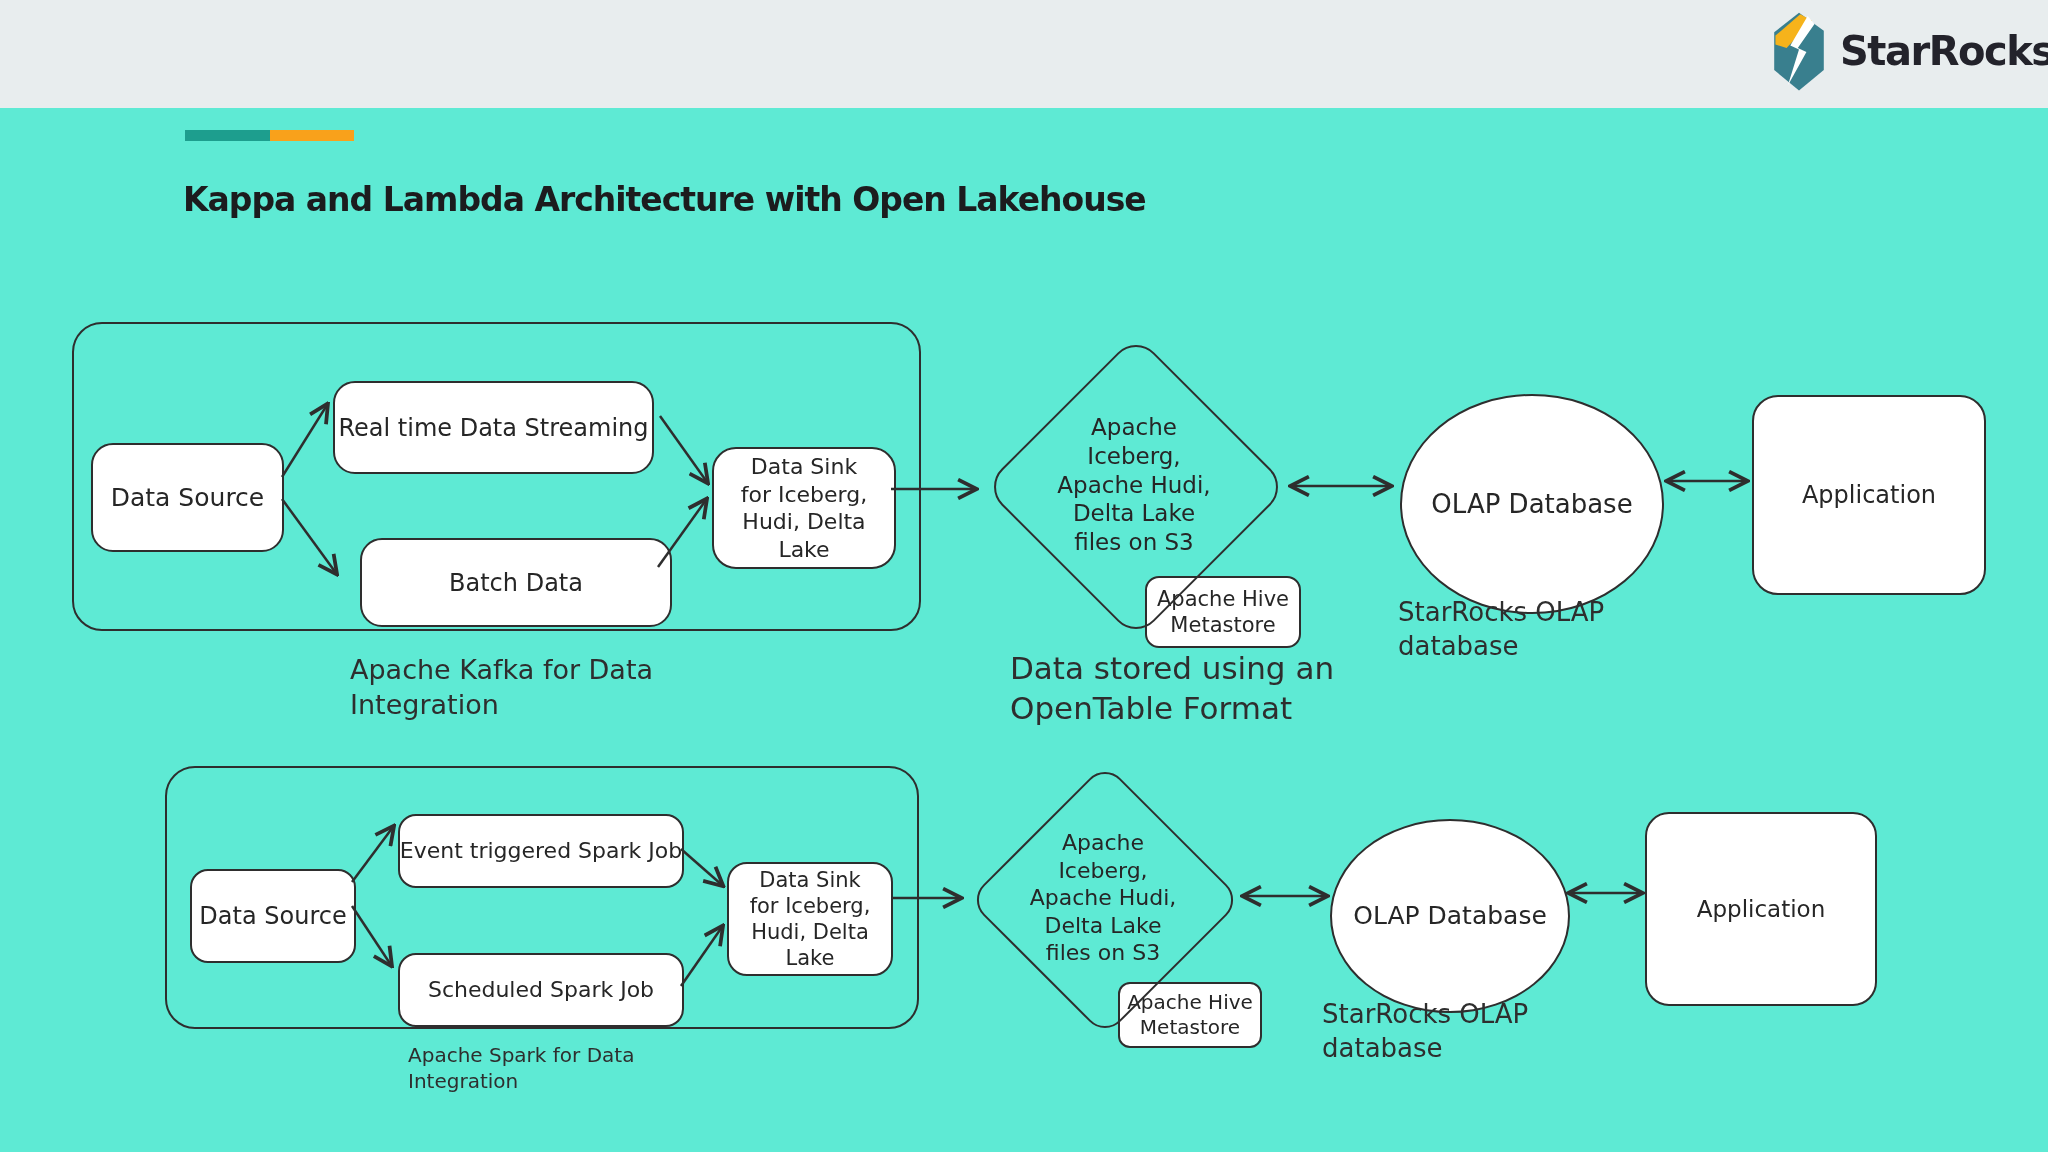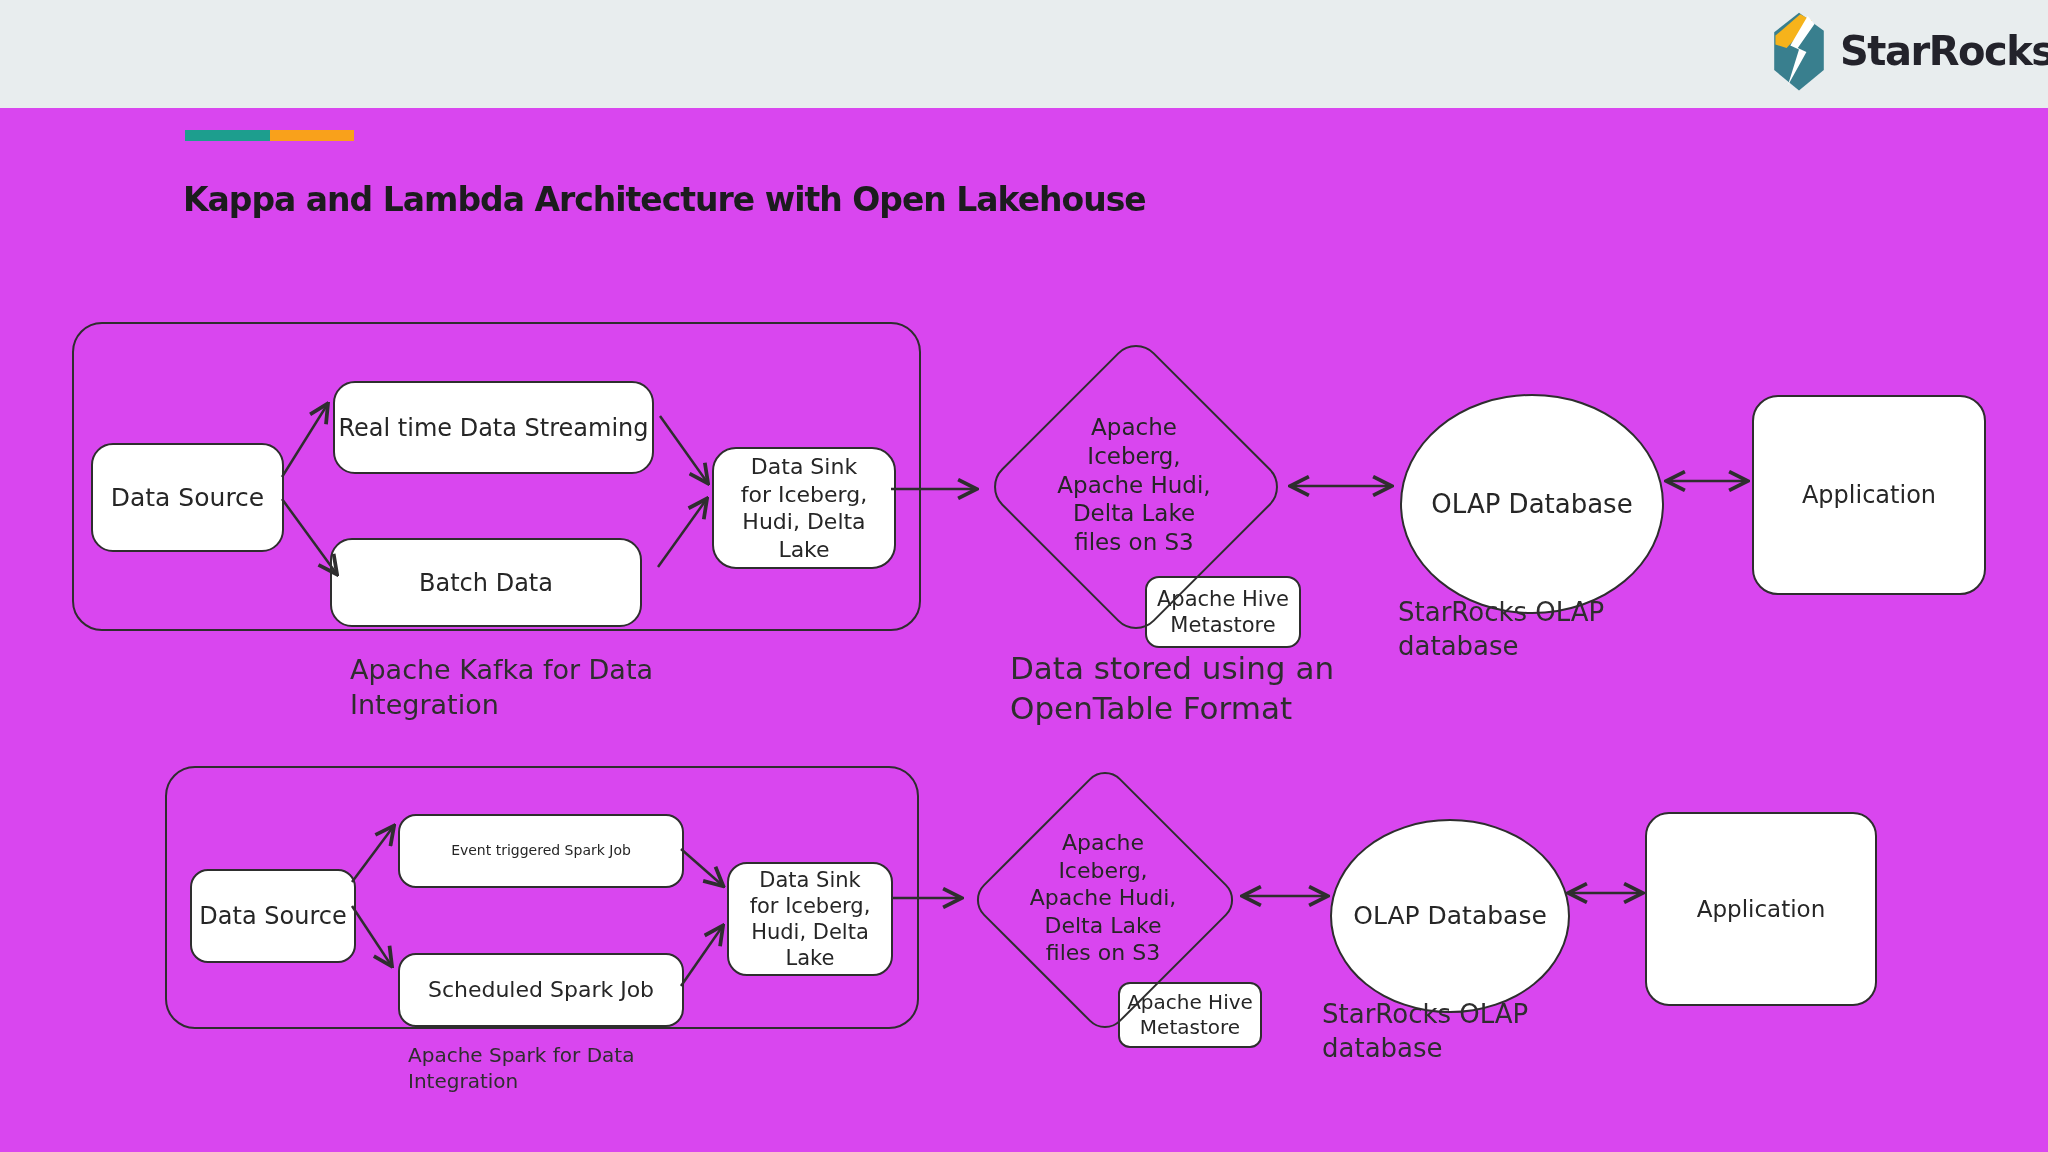--- a/index.html
+++ b/index.html
@@ -1,16 +1,16 @@
 <!DOCTYPE html>
 <html><head>
 <meta charset="utf-8">
 <style>
   html,body{margin:0;padding:0;background:#ffffff;}
-  .page{position:relative;width:2048px;height:1152px;background:#d946ef;overflow:hidden;
+  .page{position:relative;width:2048px;height:1152px;background:#5eead4;overflow:hidden;
         font-family:"DejaVu Sans", sans-serif;color:#262626;}
   .header{position:absolute;left:0;top:0;width:2048px;height:108px;background:#e8edee;}
   .brand{position:absolute;left:1840px;top:28px;font-size:40px;font-weight:bold;
          letter-spacing:-1.5px;color:#23232b;}
   .logo{position:absolute;left:1768px;top:11px;}
   .accent{position:absolute;height:11px;top:130px;}
   .accent.teal{left:185px;width:85px;}
   .accent.orange{left:270px;width:84px;}
   .title{position:absolute;left:183px;top:180px;width:1600px;font-size:33px;font-weight:bold;
          letter-spacing:-1px;color:#1c1c1e;}
@@ -45,21 +45,21 @@
   <div class="accent teal" style="background:#1d9e8e;"></div>
   <div class="accent orange" style="background:#f9a11b;"></div>
   <h1 class="title" style="margin:0;">Kappa and Lambda Architecture with Open Lakehouse</h1>
 
   <div class="group" style="left:72px;top:322px;width:845px;height:305px;"></div>
 
   <div class="node" style="left:91px;top:426px;width:189px;height:105px;font-size:25px;">Data Source</div>
 
   <div class="node" style="left:333px;top:364px;width:317px;height:89px;font-size:24px;white-space:nowrap;">Real time Data Streaming</div>
 
-  <div class="node" style="left:330px;top:521px;width:308px;height:85px;font-size:24px;">Batch Data</div>
+  <div class="node" style="left:360px;top:521px;width:308px;height:85px;font-size:24px;">Batch Data</div>
 
   <div class="node" style="left:712px;top:430px;width:180px;height:118px;font-size:22px;border-radius:24px;">Data Sink
 for Iceberg,
 Hudi, Delta
 Lake</div>
 
   <div class="caption center" style="left:350px;top:652px;width:385px;font-size:27px;">Apache Kafka for Data Integration</div>
 
   <div class="node z1" style="left:1145px;top:559px;width:152px;height:68px;font-size:21px;border-radius:14px;">Apache Hive
 Metastore</div>
@@ -77,21 +77,21 @@
   <div class="node ellipse" style="left:1400px;top:377px;width:260px;height:216px;font-size:26px;">OLAP Database</div>
 
   <div class="caption center" style="left:1398px;top:596px;width:300px;font-size:26px;">StarRocks OLAP database</div>
 
   <div class="node" style="left:1752px;top:378px;width:230px;height:196px;font-size:24px;border-radius:26px;">Application</div>
 
   <div class="group" style="left:165px;top:766px;width:750px;height:259px;"></div>
 
   <div class="node" style="left:190px;top:852px;width:162px;height:90px;font-size:24px;border-radius:18px;">Data Source</div>
 
-  <div class="node" style="left:398px;top:797px;width:282px;height:70px;font-size:14px;border-radius:18px;white-space:nowrap;">Event triggered Spark Job</div>
+  <div class="node" style="left:398px;top:797px;width:282px;height:70px;font-size:22px;border-radius:18px;white-space:nowrap;">Event triggered Spark Job</div>
 
   <div class="node" style="left:398px;top:936px;width:282px;height:70px;font-size:22px;border-radius:18px;white-space:nowrap;">Scheduled Spark Job</div>
 
   <div class="node" style="left:727px;top:845px;width:162px;height:110px;font-size:21px;border-radius:20px;">Data Sink
 for Iceberg,
 Hudi, Delta
 Lake</div>
 
   <div class="caption center" style="left:408px;top:1042px;width:340px;font-size:20px;">Apache Spark for Data Integration</div>
 

